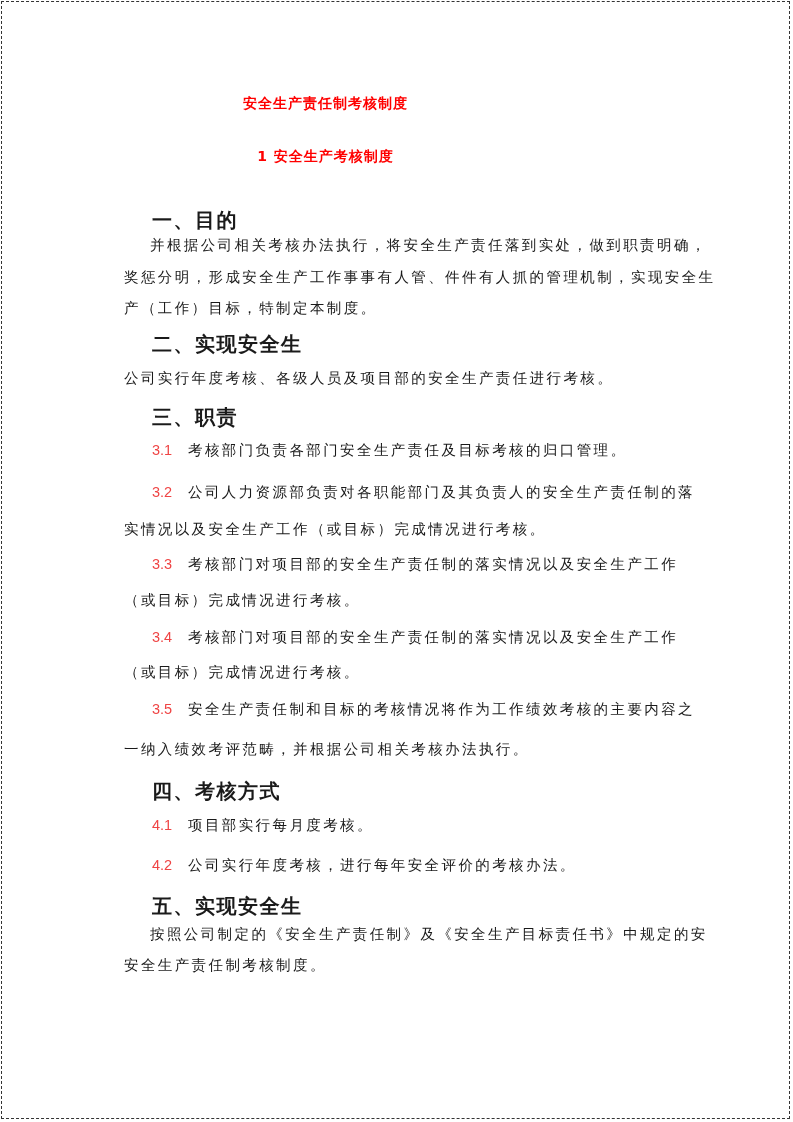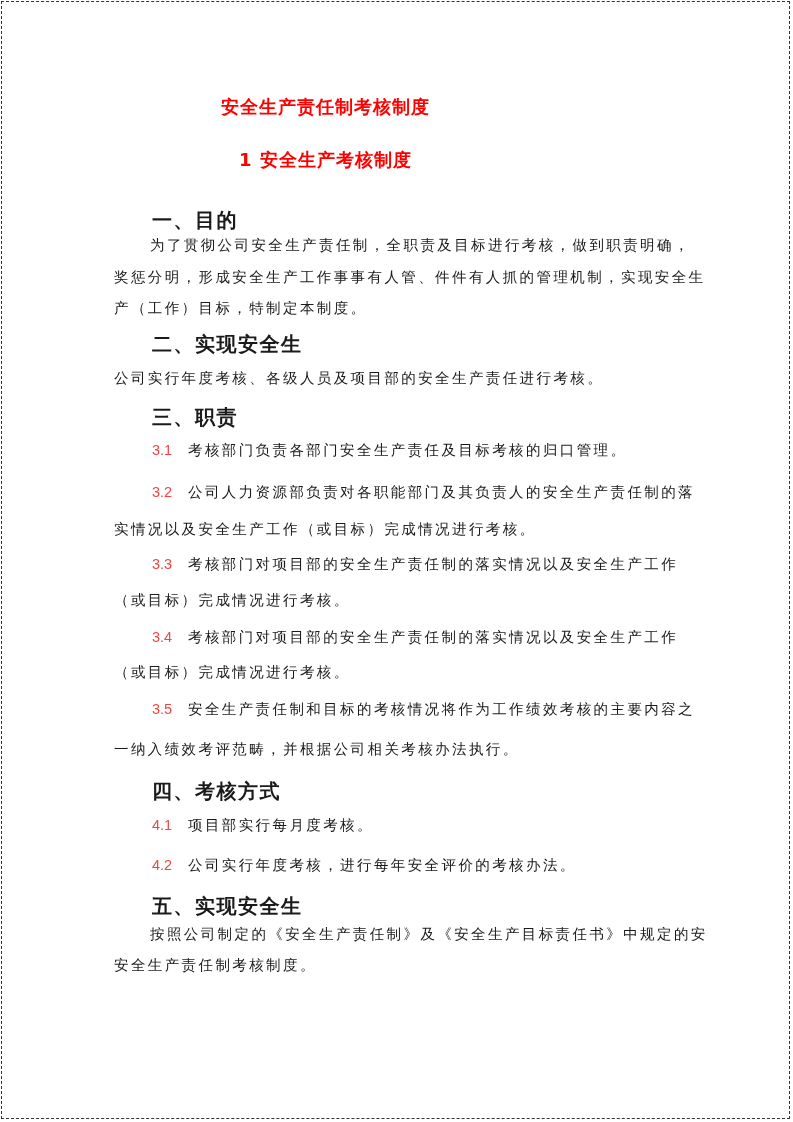--- a/index.html
+++ b/index.html
@@ -2,39 +2,39 @@
 <html><head>
   <meta charset="utf-8">
   <style>
     html, body { margin: 0; padding: 0; background: #ffffff; }
     body { width: 793px; height: 1122px; position: relative; overflow: hidden;
            font-family: "DejaVu Serif", "Liberation Serif", serif; color: #1a1a1a; }
     .page-border { position: absolute; left: 1px; top: 1px; width: 789px; height: 1118px;
                    border: 1px dashed #333; box-sizing: border-box; }
     .title { position: absolute; left: 0; width: 651px; text-align: center;
              color: #ff0000; font-family: "DejaVu Sans", "Liberation Sans", sans-serif;
-             font-size: 18px; font-weight: bold; letter-spacing: 1px; }
+             font-size: 14px; font-weight: bold; letter-spacing: 1px; }
     .t1 { top: 95px; }
     .t2 { top: 148px; text-align: center; }
-    .line { position: absolute; left: 114px; font-size: 14.5px; white-space: nowrap; letter-spacing: 2.4px; }
+    .line { position: absolute; left: 124px; font-size: 14.5px; white-space: nowrap; letter-spacing: 2.4px; }
     .indent { left: 150px; }
     .h { font-family: "DejaVu Sans", "Liberation Sans", sans-serif; font-weight: bold; letter-spacing: 1.5px; left: 152px; font-size: 20px; }
     .num { display: inline-block; width: 36px; letter-spacing: 0; font-family: "Liberation Sans", sans-serif; color: #ef4444; }
     .sub { left: 152px; }
   </style>
 </head>
 <body>
 
 <div class="page-border"></div>
 
 <div class="title t1">安全生产责任制考核制度</div>
 <div class="title t2">1 安全生产考核制度</div>
 
 <div class="line h" style="top:207px">一、目的</div>
-<div class="line indent" style="top:236px">为了贯彻公司安全生产责任制，全职责及目标进行考核，做到职责明确，</div>
+<div class="line indent" style="top:236px">并根据公司相关考核办法执行，将安全生产责任落到实处，做到职责明确，</div>
 <div class="line" style="top:268px">奖惩分明，形成安全生产工作事事有人管、件件有人抓的管理机制，实现安全生</div>
 <div class="line" style="top:299px">产（工作）目标，特制定本制度。</div>
 
 <div class="line h" style="top:331px">二、实现安全生</div>
 <div class="line" style="top:369px">公司实行年度考核、各级人员及项目部的安全生产责任进行考核。</div>
 
 <div class="line h" style="top:404px">三、职责</div>
 
 <div class="line sub" style="top:441px"><span class="num">3.1</span><span>考核部门负责各部门安全生产责任及目标考核的归口管理。</span></div>
 

